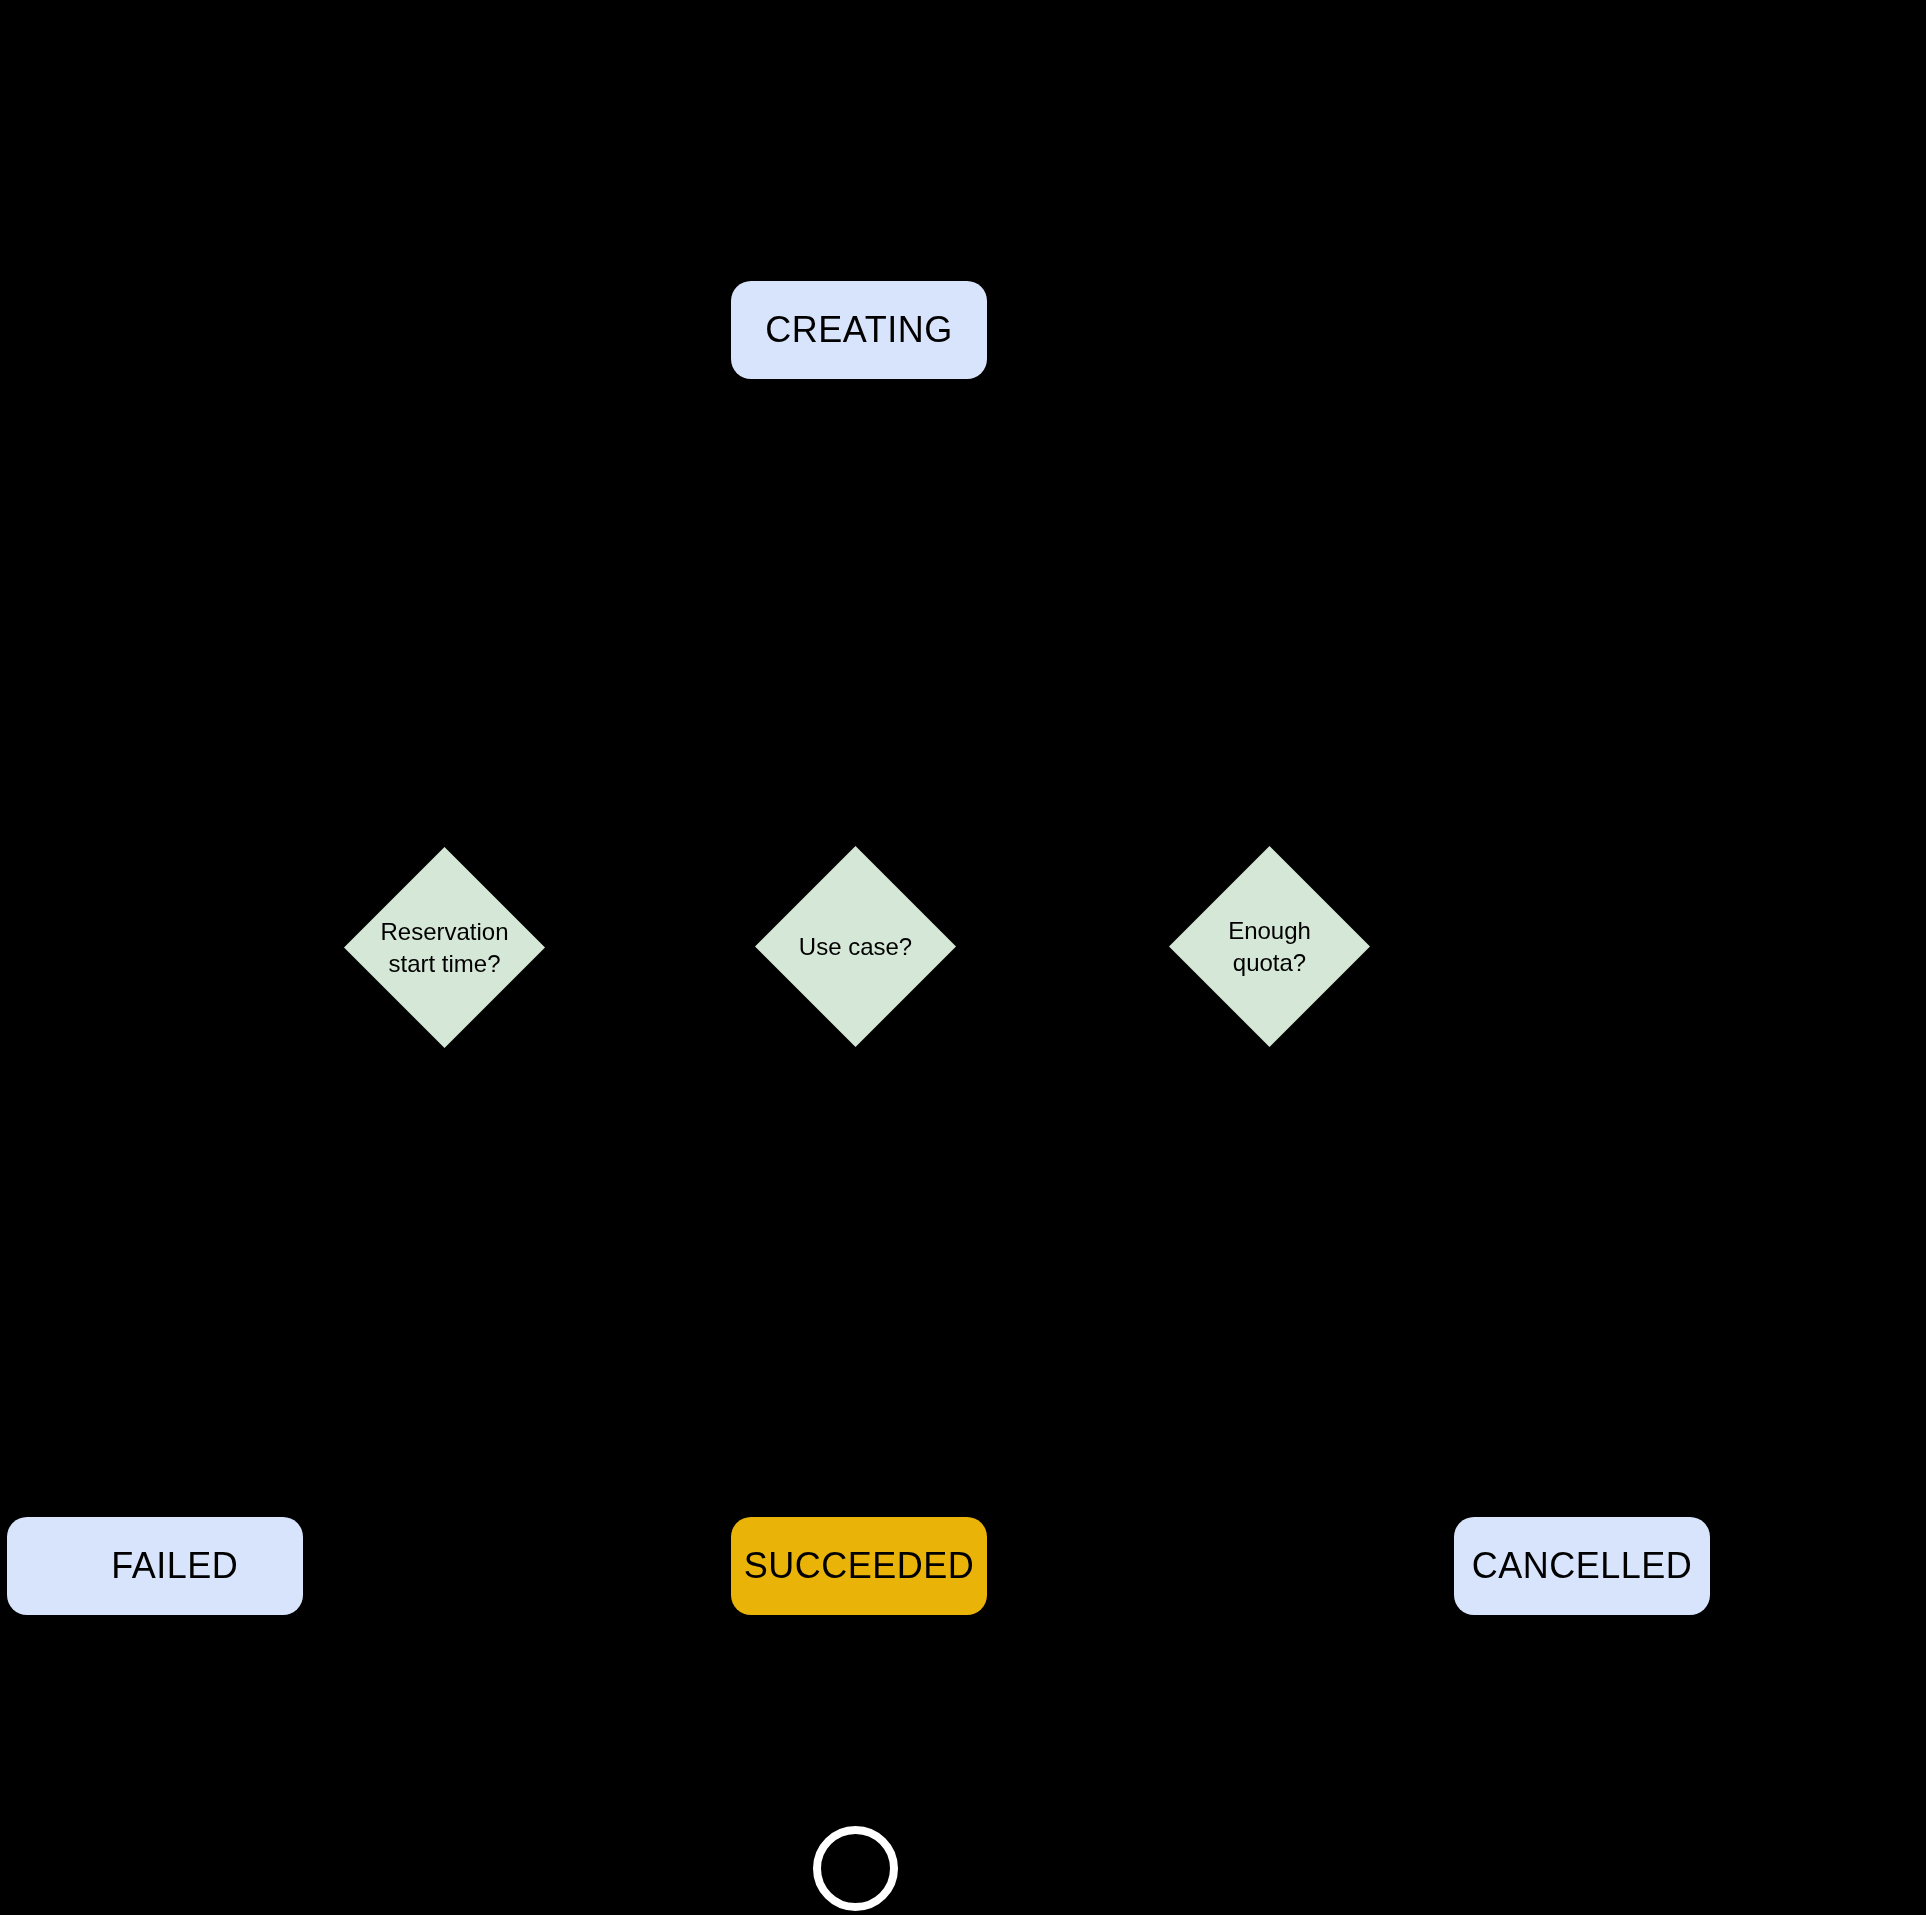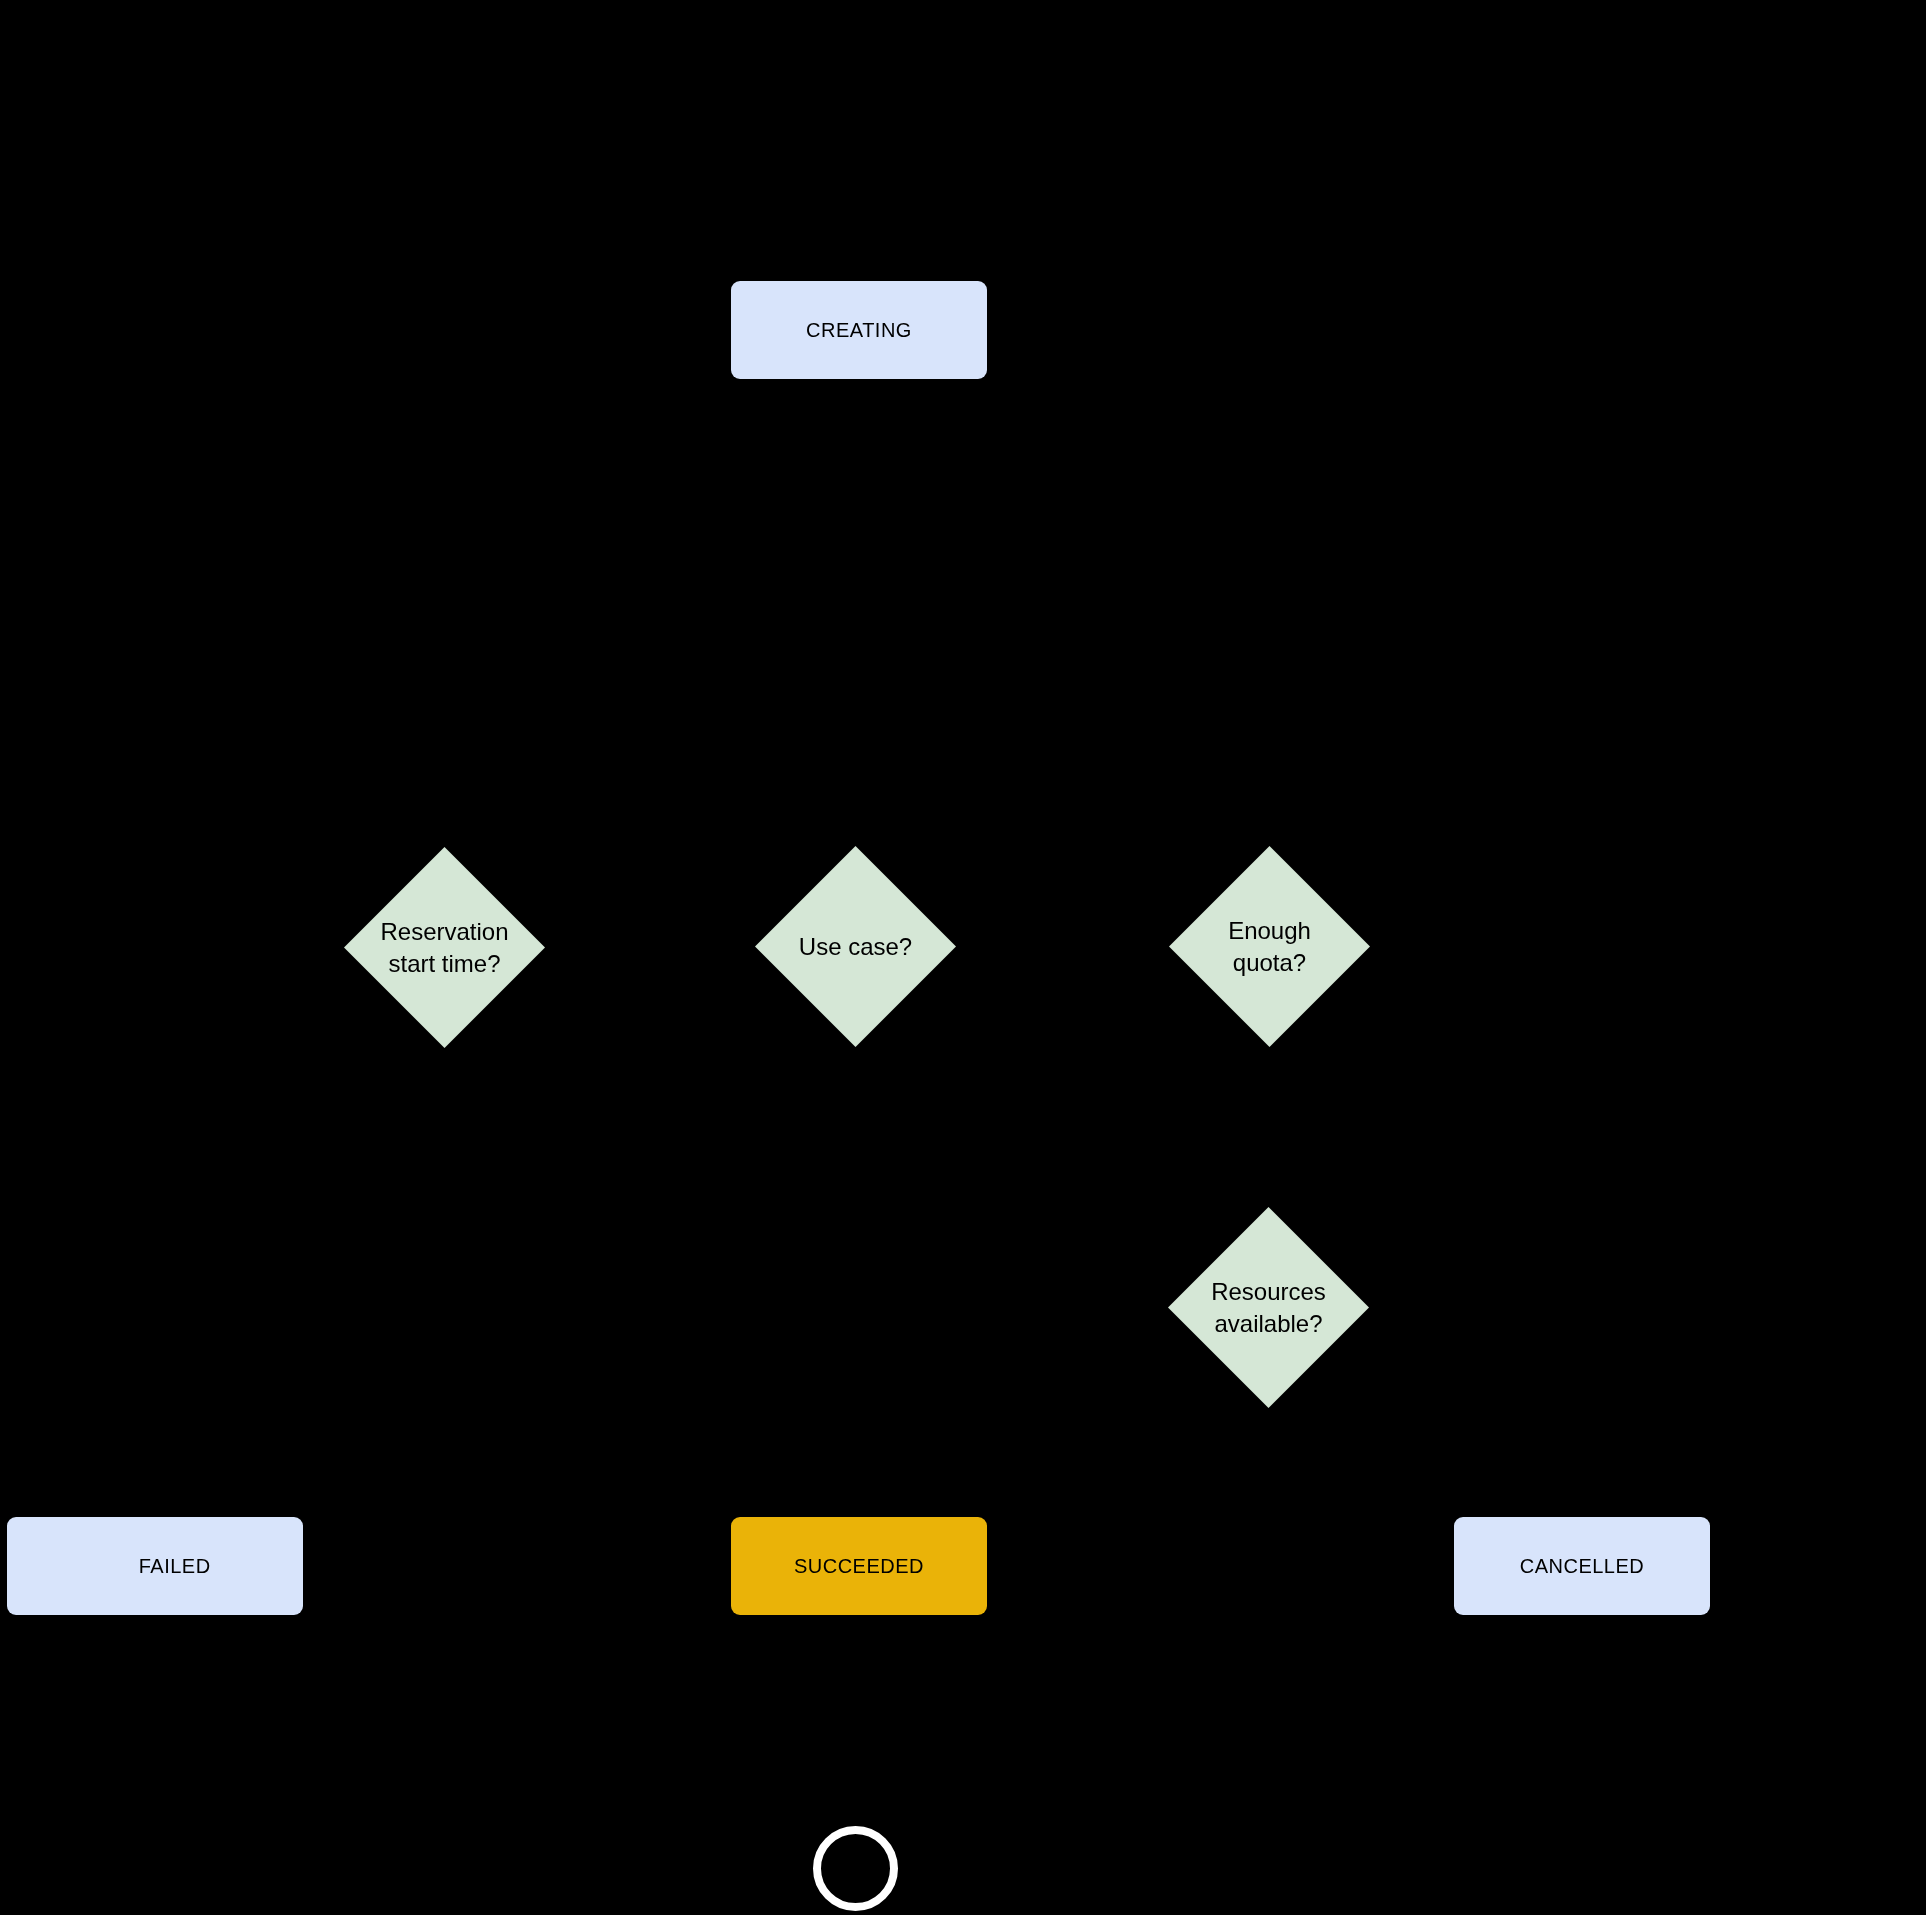--- a/index.html
+++ b/index.html
@@ -15,27 +15,27 @@
   }
   #canvas {
     position: relative;
     width: 1926px;
     height: 1916px;
   }
   .state {
     position: absolute;
     width: 256px;
     height: 98px;
-    border-radius: 9px;
+    border-radius: 20px;
     background: #d8e4fb;
     color: #000000;
     display: flex;
     align-items: center;
     justify-content: center;
-    font-size: 20px;
+    font-size: 36px;
     letter-spacing: 0.5px;
     text-align: center;
   }
   .decision {
     position: absolute;
     width: 201px;
     height: 201px;
     background: #d5e7d6;
     clip-path: polygon(50% 0%, 100% 50%, 50% 100%, 0% 50%);
     color: #000000;
@@ -79,22 +79,20 @@
 
 
   <div class="decision pos-reservation-start-time" style="background: rgb(213, 231, 214); color: rgb(0, 0, 0);">Reservation
 start time?</div>
 
   <div class="decision pos-use-case" style="background: rgb(213, 231, 214); color: rgb(0, 0, 0);">Use case?</div>
 
   <div class="decision pos-enough-quota" style="background: rgb(213, 231, 214); color: rgb(0, 0, 0);">Enough
 quota?</div>
 
-  <div class="decision pos-resources-available" style="background: rgb(213, 231, 214); color: rgb(0, 0, 0);">Resources
-available?</div>
 
   <div class="state pos-failed" style="background: rgb(216, 228, 251); color: rgb(0, 0, 0);">FAILED</div>
 
   <div class="state pos-succeeded" style="background: #eab308; color: rgb(0, 0, 0);">SUCCEEDED</div>
 
   <div class="state pos-cancelled" style="background: rgb(216, 228, 251); color: rgb(0, 0, 0);">CANCELLED</div>
 
   <div class="end-circle" style="border-color: rgb(255, 255, 255);"></div>
 
 </div>

